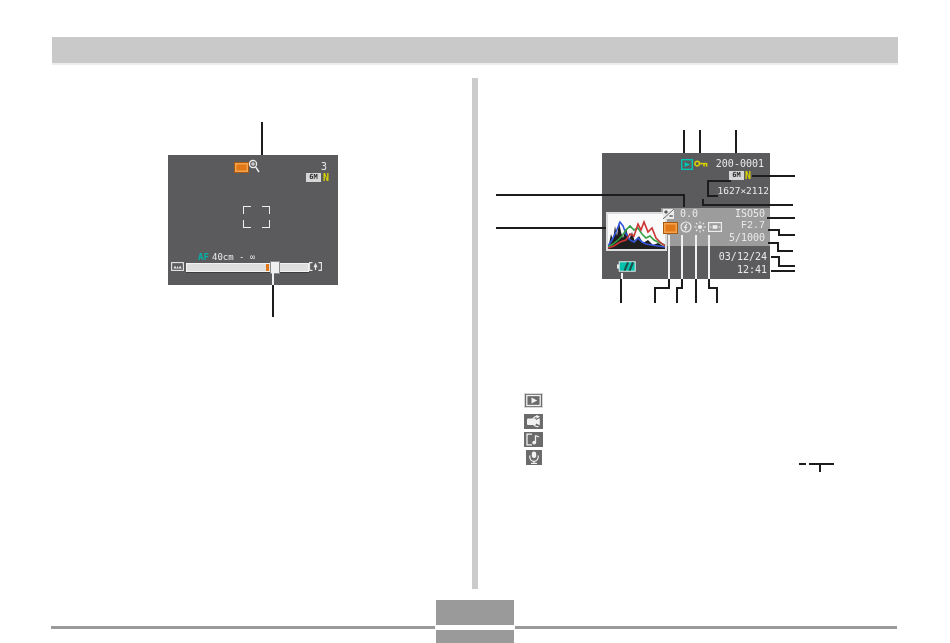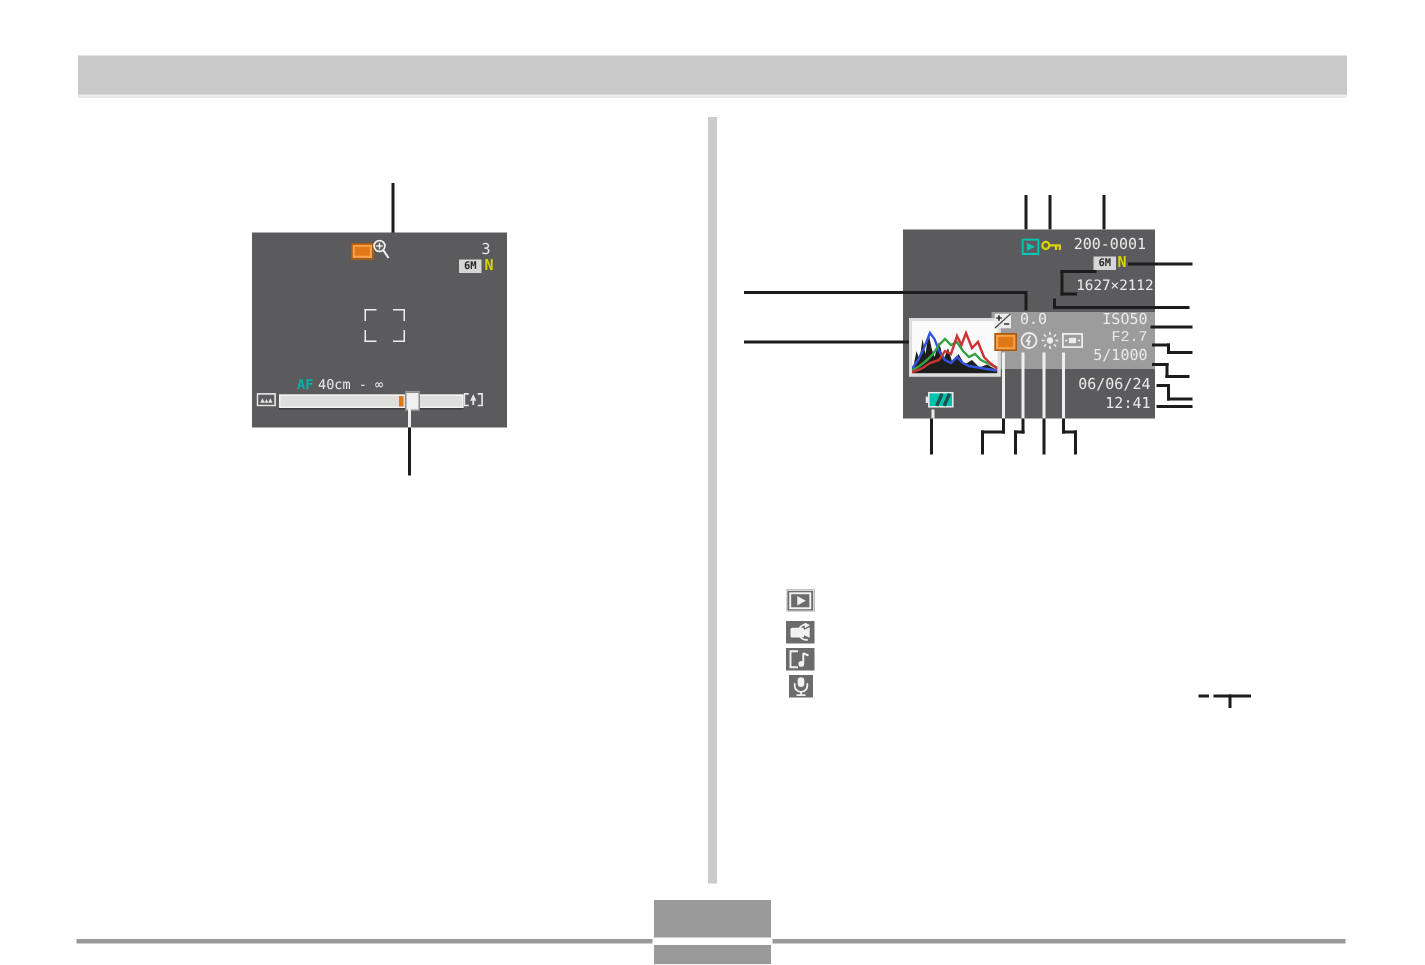--- a/index.html
+++ b/index.html
@@ -159,21 +159,21 @@
     <div class="abs" style="left:106px;top:69px;width:14px;height:10px;">
       <svg width="14" height="10" viewBox="0 0 14 10">
         <rect x="0.6" y="0.6" width="12.8" height="8.8" fill="none" stroke="#ececec" stroke-width="1.2"></rect>
         <rect x="4.6" y="3.2" width="4.8" height="3.6" fill="#ececec"></rect>
         <line x1="2" y1="5" x2="3.4" y2="5" stroke="#ececec" stroke-width="1.1"></line>
         <line x1="10.6" y1="5" x2="12" y2="5" stroke="#ececec" stroke-width="1.1"></line>
       </svg>
     </div>
     <div class="lcd lcd-r" style="right:5px;top:68px;font-family:Liberation Mono, monospace;">F2.7</div>
     <div class="lcd lcd-r" style="right:5px;top:80px;">5/1000</div>
-    <div class="lcd lcd-r" style="right:3px;top:99px;">06/06/24</div>
+    <div class="lcd lcd-r" style="right:3px;top:99px;">03/12/24</div>
     <div class="lcd lcd-r" style="right:3px;top:112px;">12:41</div>
 
     <div class="abs" style="left:15px;top:108px;width:19px;height:11px;">
       <svg width="19" height="11" viewBox="0 0 19 11">
         <rect x="0" y="3.4" width="2.2" height="4.2" fill="#e8e8e8"></rect>
         <rect x="2.2" y="0.8" width="16" height="9.4" fill="#00c2ae" stroke="#ececec" stroke-width="1"></rect>
         <line x1="7.5" y1="9.6" x2="11" y2="1.4" stroke="#1f4f48" stroke-width="2.2"></line>
         <line x1="12.5" y1="9.6" x2="16" y2="1.4" stroke="#1f4f48" stroke-width="2.2"></line>
       </svg>
     </div>

